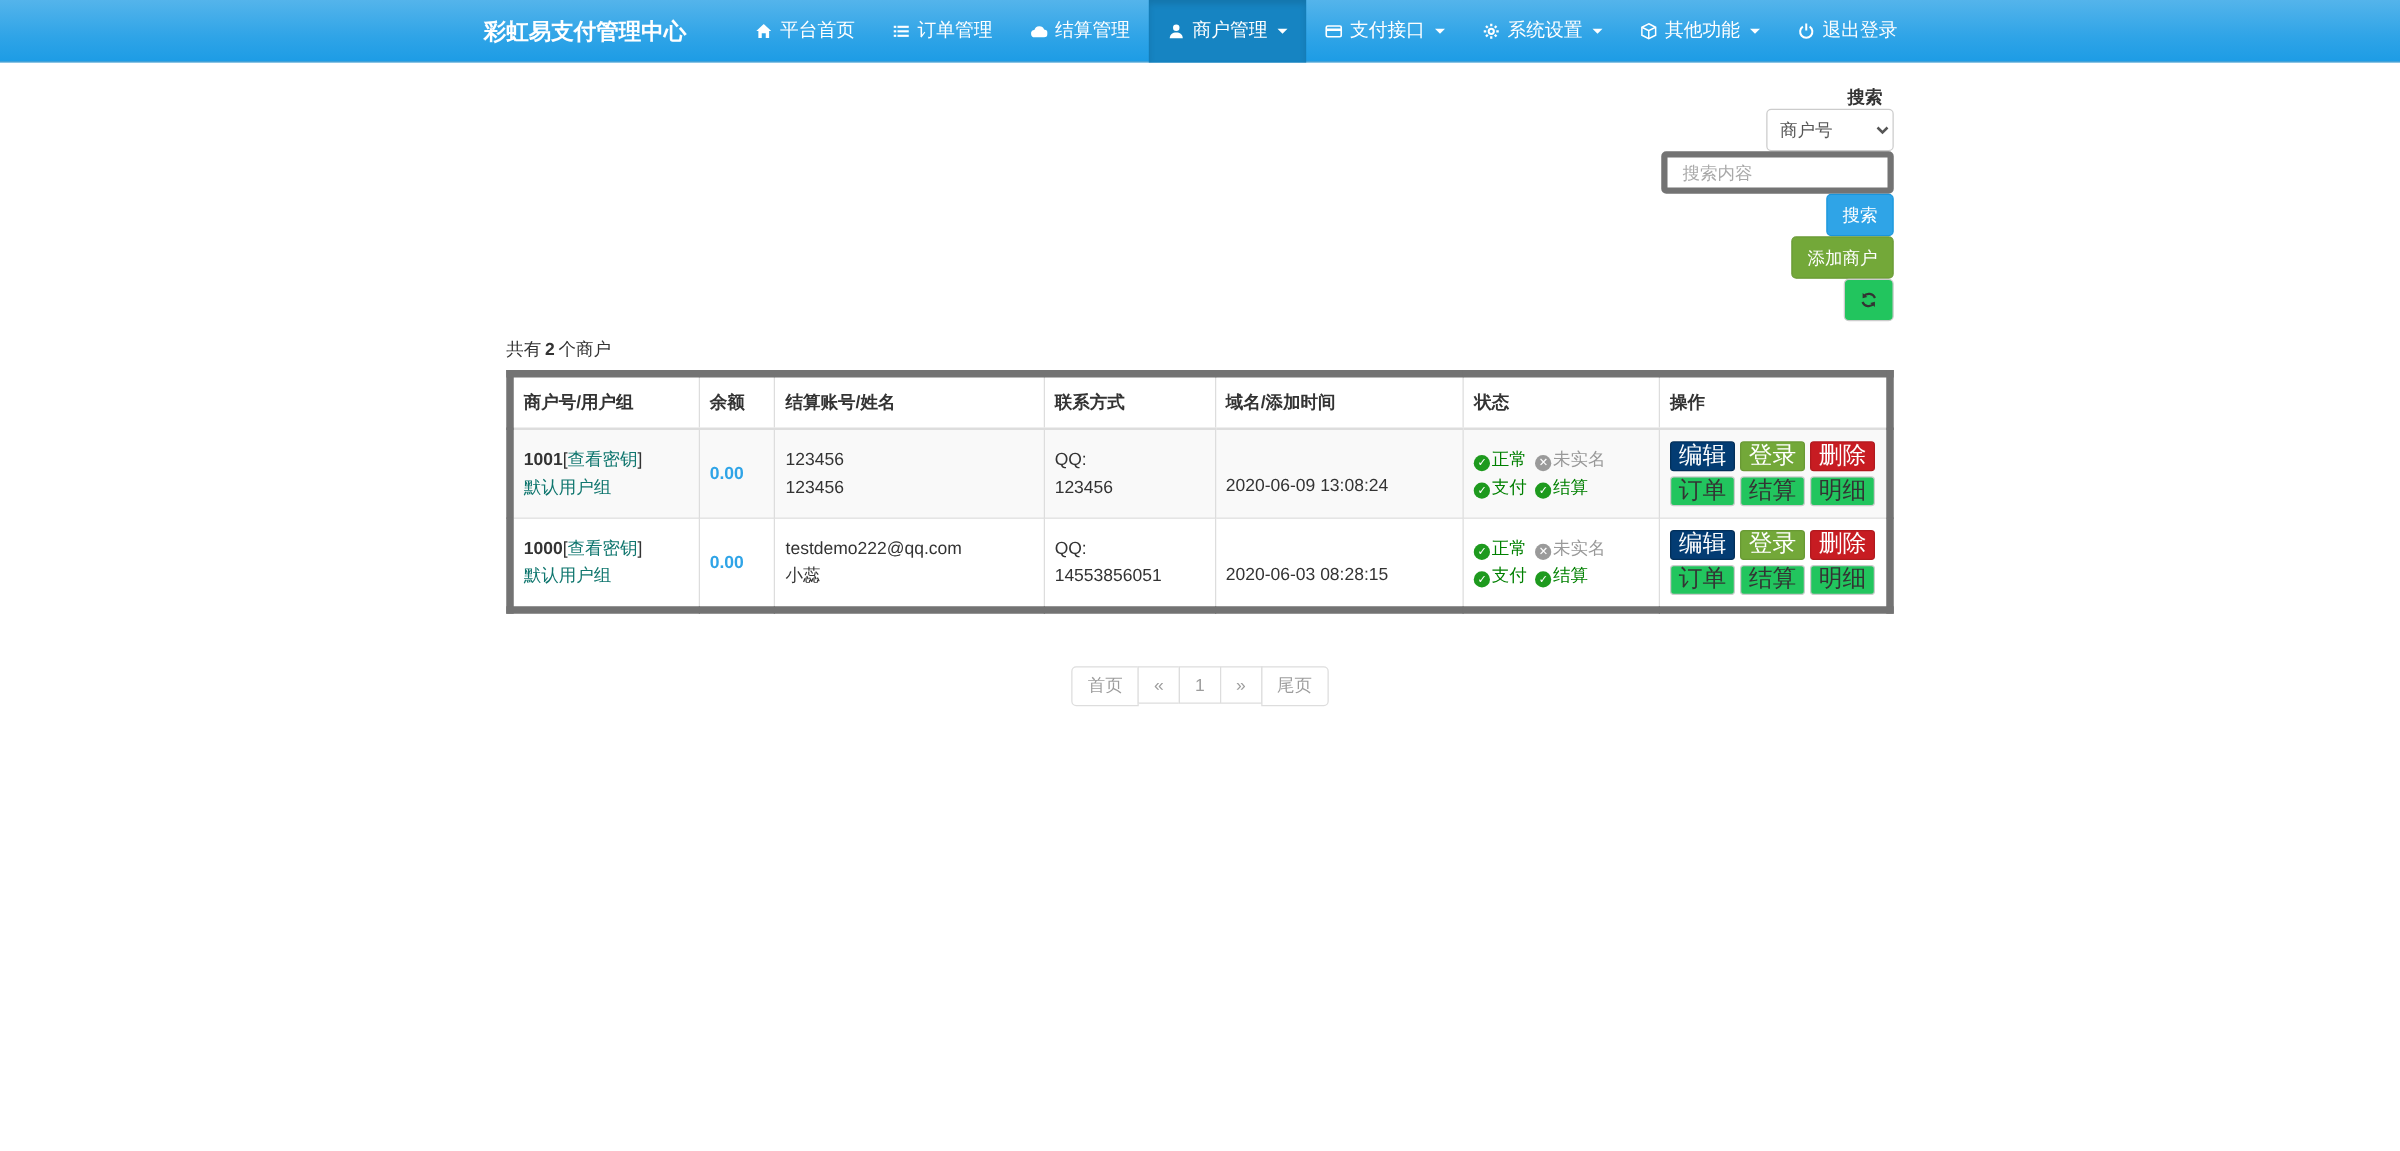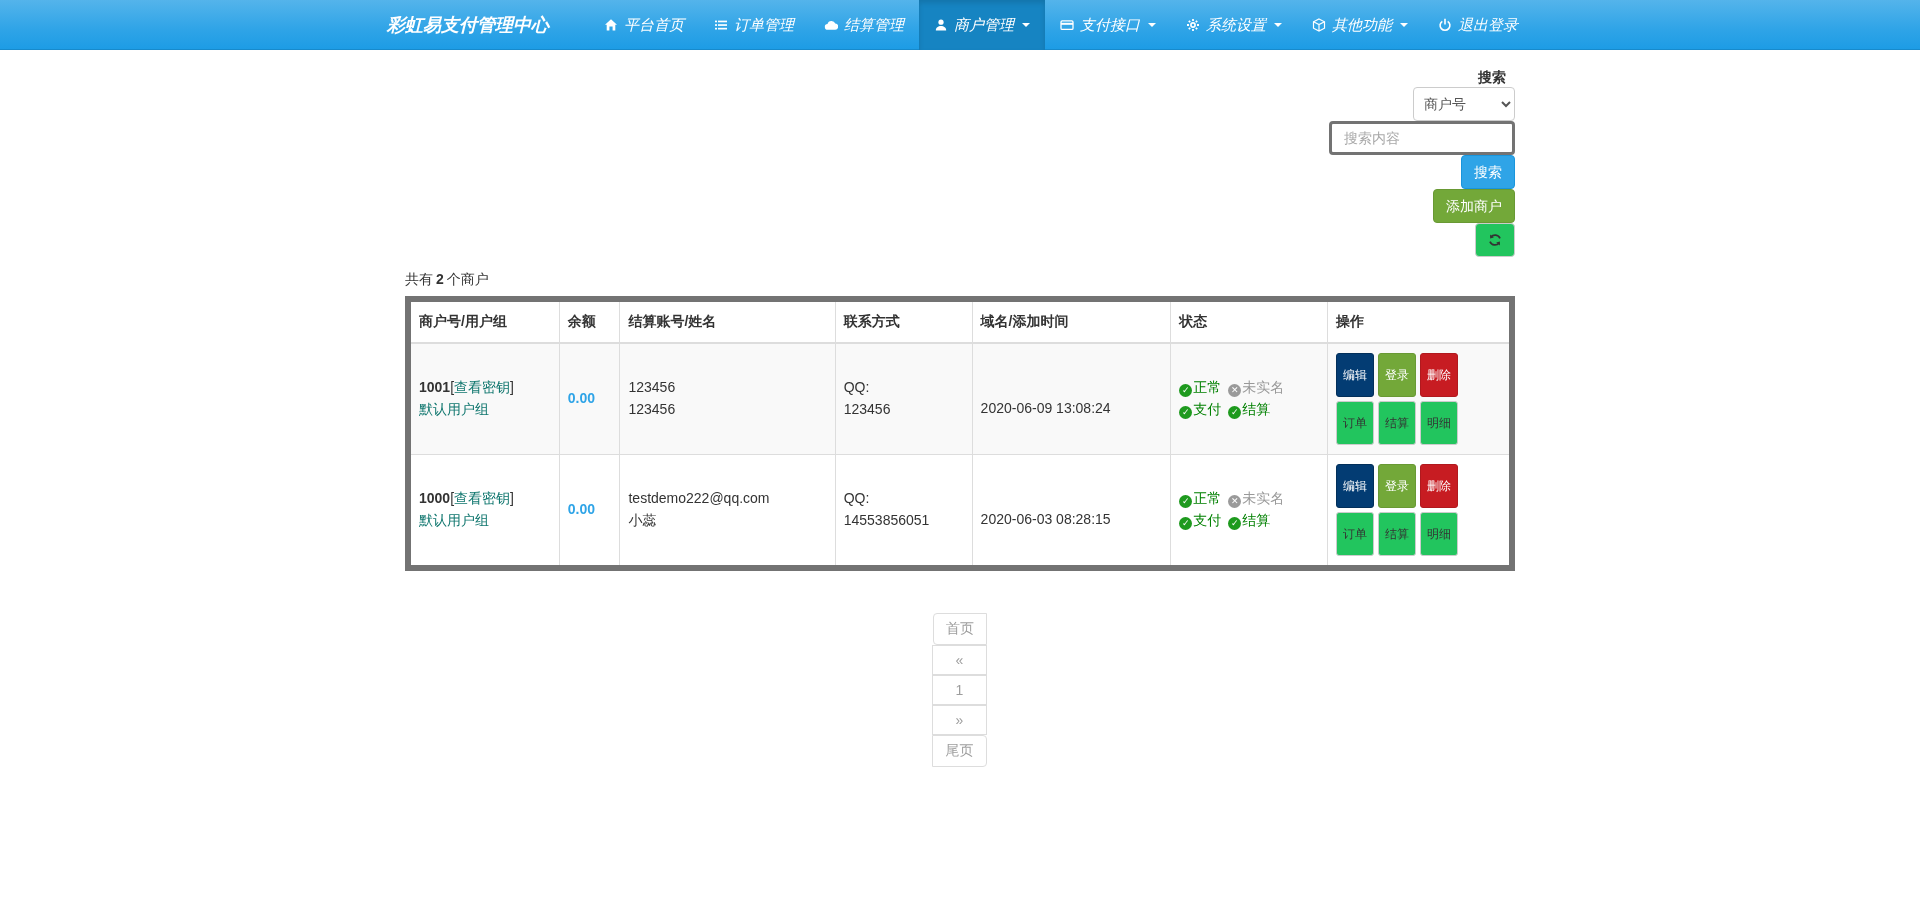--- a/index.html
+++ b/index.html
@@ -9,21 +9,21 @@
     font-size: 14px; color: #333; width: 1920px; height: 921px; overflow: hidden;
   }
   a { text-decoration: none; }
 
   
   .navbar {
     height: 50px;
     background-image: linear-gradient(#54b4eb, #2fa4e7 60%, #1d9ce5);
     border-bottom: 1px solid #178acc;
   }
-  .navbar-inner { width: 1146px; margin: 0 auto; display: flex; align-items: flex-start; font-style: italic; }
+  .navbar-inner { width: 1146px; margin: 0 auto; display: flex; align-items: flex-start; }
   .brand {
     color: #fff; font-size: 18px; font-weight: bold; line-height: 50px;
     padding-right: 15px; white-space: nowrap;
   }
   ul.nav { list-style: none; margin: 0 0 0 auto; padding: 0; display: flex; }
   ul.nav > li { display: flex; }
   ul.nav > li > a {
     display: flex; align-items: center; gap: 6px; padding: 0 15px;
     color: #fff; font-size: 15px; line-height: 50px; cursor: pointer;
   }
@@ -40,21 +40,21 @@
 
   .search-row { display: flex; align-items: flex-end; flex-direction: column; }
   .search-label { font-weight: bold; margin-right: 9px; }
   .form-select {
     height: 34px; width: 102px; padding: 5px 6px; font-size: 14px; color: #555;
     border: 1px solid #ccc; border-radius: 4px; background: #fff;
     font-family: inherit;
   }
   .form-input {
     height: 34px; width: 186px; margin-left: 7px; padding: 6px 12px; font-size: 14px;
-    border: 3px solid #737373; border-radius: 4px; color: #555; font-family: inherit;
+    border: 5px solid #737373; border-radius: 4px; color: #555; font-family: inherit;
   }
   .form-input::placeholder { color: #a9a9a9; }
   .btn {
     display: inline-flex; align-items: center; justify-content: center;
     padding: 6px 12px; font-size: 14px; line-height: 20px; border-radius: 4px;
     border: 1px solid transparent; cursor: pointer; font-family: inherit;
   }
   .btn-info    { background: #2fa4e7; border-color: #1995dc; color: #fff; margin-left: 8px; }
   .btn-success { background: #73a839; border-color: #699934; color: #fff; margin-left: 5px; }
   .btn-default { background: #22c55e; border-color: #ccc; color: #333; margin-left: 5px; }
@@ -85,29 +85,29 @@
     vertical-align: -1px; margin-right: 1px; font-weight: bold;
   }
   .st-ok  { color: #008000; }
   .st-ok .st-ico { background: #1e9a1e; }
   .st-muted { color: #999; }
   .st-muted .st-ico { background: #9a9a9a; }
 
   .ops-row { display: flex; gap: 4px; }
   .ops-row + .ops-row { margin-top: 4px; }
   .btn-xs {
-    padding: 12px 6px; font-size: 12px; line-height: 18px; border-radius: 3px; margin: 0; text-align: right;
+    padding: 2px 6px; font-size: 19px; line-height: 18px; border-radius: 3px; margin: 0; text-align: right;
   }
   .btn-primary { background: #033c73; border-color: #022f5a; color: #fff; }
   .btn-danger  { background: #c71c22; border-color: #b1191e; color: #fff; }
   .btn-xs.btn-success, .btn-xs.btn-default { margin-left: 0; }
 
   
   .pager-wrap { text-align: center; margin-top: 42px; }
-  ul.pagination { display: inline-flex; list-style: none; margin: 0; padding: 0; flex-direction: column; }
+  ul.pagination { display: inline-flex; list-style: none; margin: 0; padding: 0; }
   ul.pagination li a {
     display: block; padding: 6px 12px; border: 1px solid #ddd; background: #fff;
     color: #9d9d9d; margin-left: -1px; cursor: pointer; min-width: 16px;
   }
   ul.pagination li:first-child a { border-top-left-radius: 4px; border-bottom-left-radius: 4px; margin-left: 0; }
   ul.pagination li:last-child a { border-top-right-radius: 4px; border-bottom-right-radius: 4px; }
 </style>
 </head>
 <body>
 

